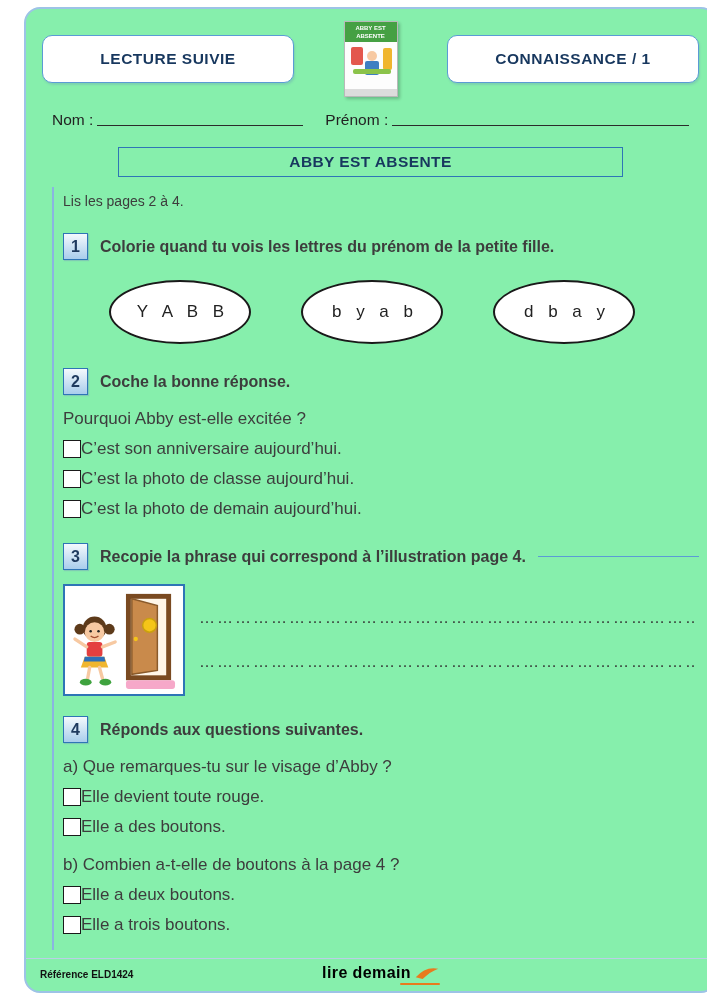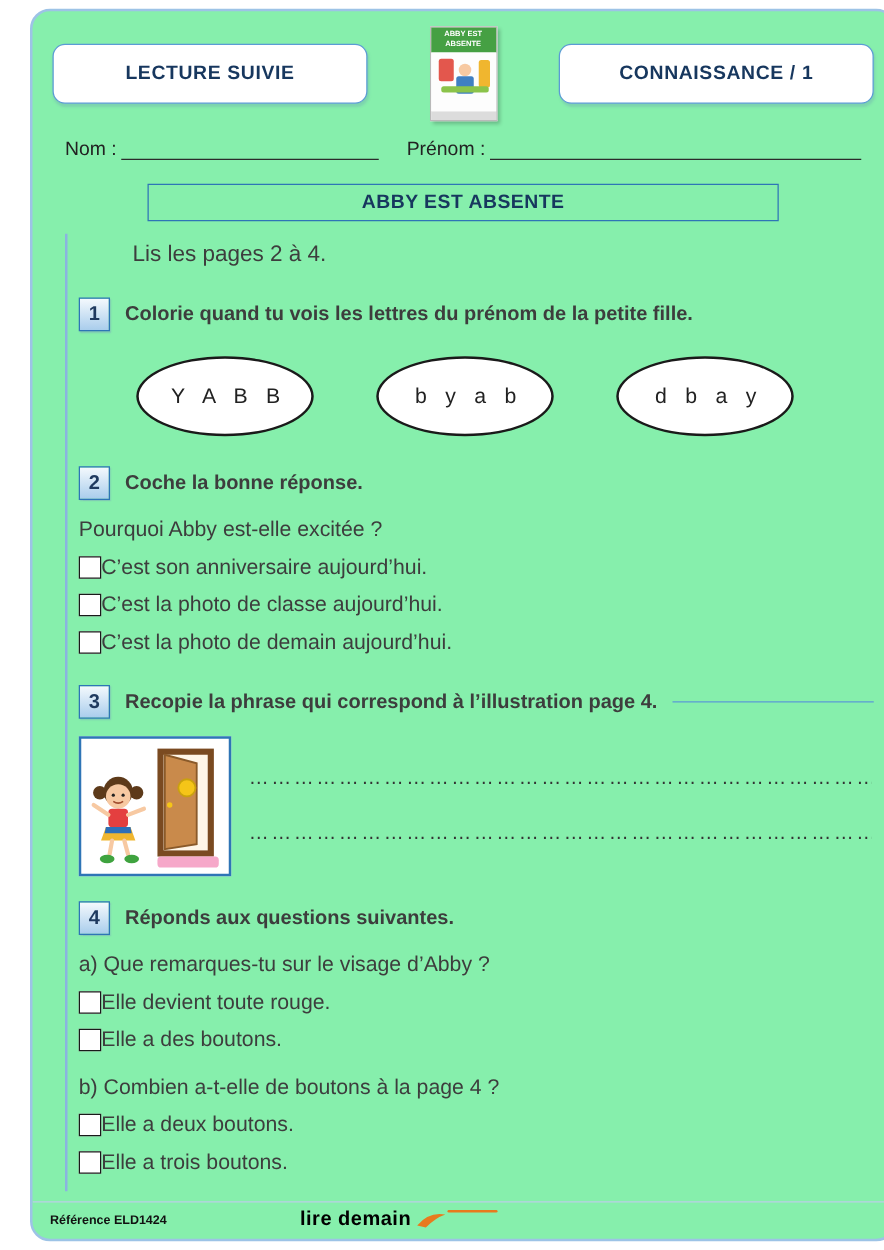--- a/index.html
+++ b/index.html
@@ -19,36 +19,36 @@
   .header-center { flex:1; display:flex; justify-content:center; }
   .book { width:54px; height:76px; border:1px solid #b9b9b9;
     box-shadow:2px 2px 3px rgba(0,0,0,.22); display:flex; flex-direction:column; background:#fff; }
   .book-top { background:#45a043; color:#fff; font-size:6px; font-weight:bold;
     text-align:center; padding:3px 1px 2px; line-height:1.25; }
   .book-mid { flex:1; position:relative; background:#fdfdfd; overflow:hidden; }
   .bm { position:absolute; }
   .book-bottom { height:7px; background:#dcdcdc; }
 
   
-  .name-row { display:flex; align-items:center; margin:14px 26px 0;
+  .name-row { display:flex; align-items:flex-start; margin:14px 26px 0;
     font-size:15.5px; color:#222; }
   .write-line { border-bottom:1.6px solid #2b2b2b; height:15px; }
   .line-nom { width:206px; margin-left:4px; }
   .label-prenom { margin-left:22px; }
   .line-prenom { flex:1; margin-left:4px; }
 
   
   .title-box { width:505px; margin:18px auto 0; border:1.6px solid #2e75b6;
     text-align:center; font-weight:bold; color:#17375e; font-size:15.5px;
     padding:5px 0; letter-spacing:.4px; }
 
   
   .content { flex:1; margin:10px 14px 0 26px; border-left:2px solid #8ab4e0;
     padding:2px 0 0 9px; color:#3d3d3d; }
-  .intro { font-size:18px; margin-top:4px;margin-left:43px; }
+  .intro { font-size:14px; margin-top:4px; }
   .ex-head { display:flex; align-items:center; gap:12px; margin-top:24px; }
   .num { width:25px; height:27px; border:1.2px solid #2e75b6;
     background:linear-gradient(180deg,#f4f9fd 0%,#a9cdec 100%);
     color:#1f3a5f; font-weight:bold; font-size:16px;
     display:flex; align-items:center; justify-content:center;
     box-shadow:1px 1px 1px rgba(120,150,190,.4); flex:0 0 25px; }
   .ex-title { font-weight:bold; font-size:16px; color:#3d3d3d; }
   .head-rule { flex:1; height:0; border-top:1.8px solid #5b9bd5; margin-right:2px; }
 
   .ovals { display:flex; gap:50px; margin:20px 0 2px 46px; }
@@ -73,22 +73,22 @@
 
   .ex-head.ex4 { margin-top:20px; }
   .subq { font-size:17px; margin-top:14px; }
   .subq.b { margin-top:18px; }
 
   
   .footer { border-top:1px solid #b9cfe6; margin-top:8px;
     padding:5px 14px 6px; display:flex; align-items:center; }
   .ref { font-size:10px; font-weight:bold; color:#111; width:200px; }
   .copy { font-size:10px; color:#111; flex:1; text-align:center; }
-  .logo-wrap { width:200px; display:flex; flex-direction:row;
-    align-items:flex-start; }
+  .logo-wrap { width:200px; display:flex; flex-direction:column;
+    align-items:flex-end; }
   .logo-row { display:flex; align-items:center; gap:3px; }
   .logo-text { font-size:16px; font-weight:bold; color:#000; letter-spacing:.4px; }
   .logo-sub { width:40px; height:2px; background:#e87a1e; margin-top:1px; border-radius:1px; }
 </style>
 </head>
 <body>
 
 <div class="page">
 
   <div class="header">

